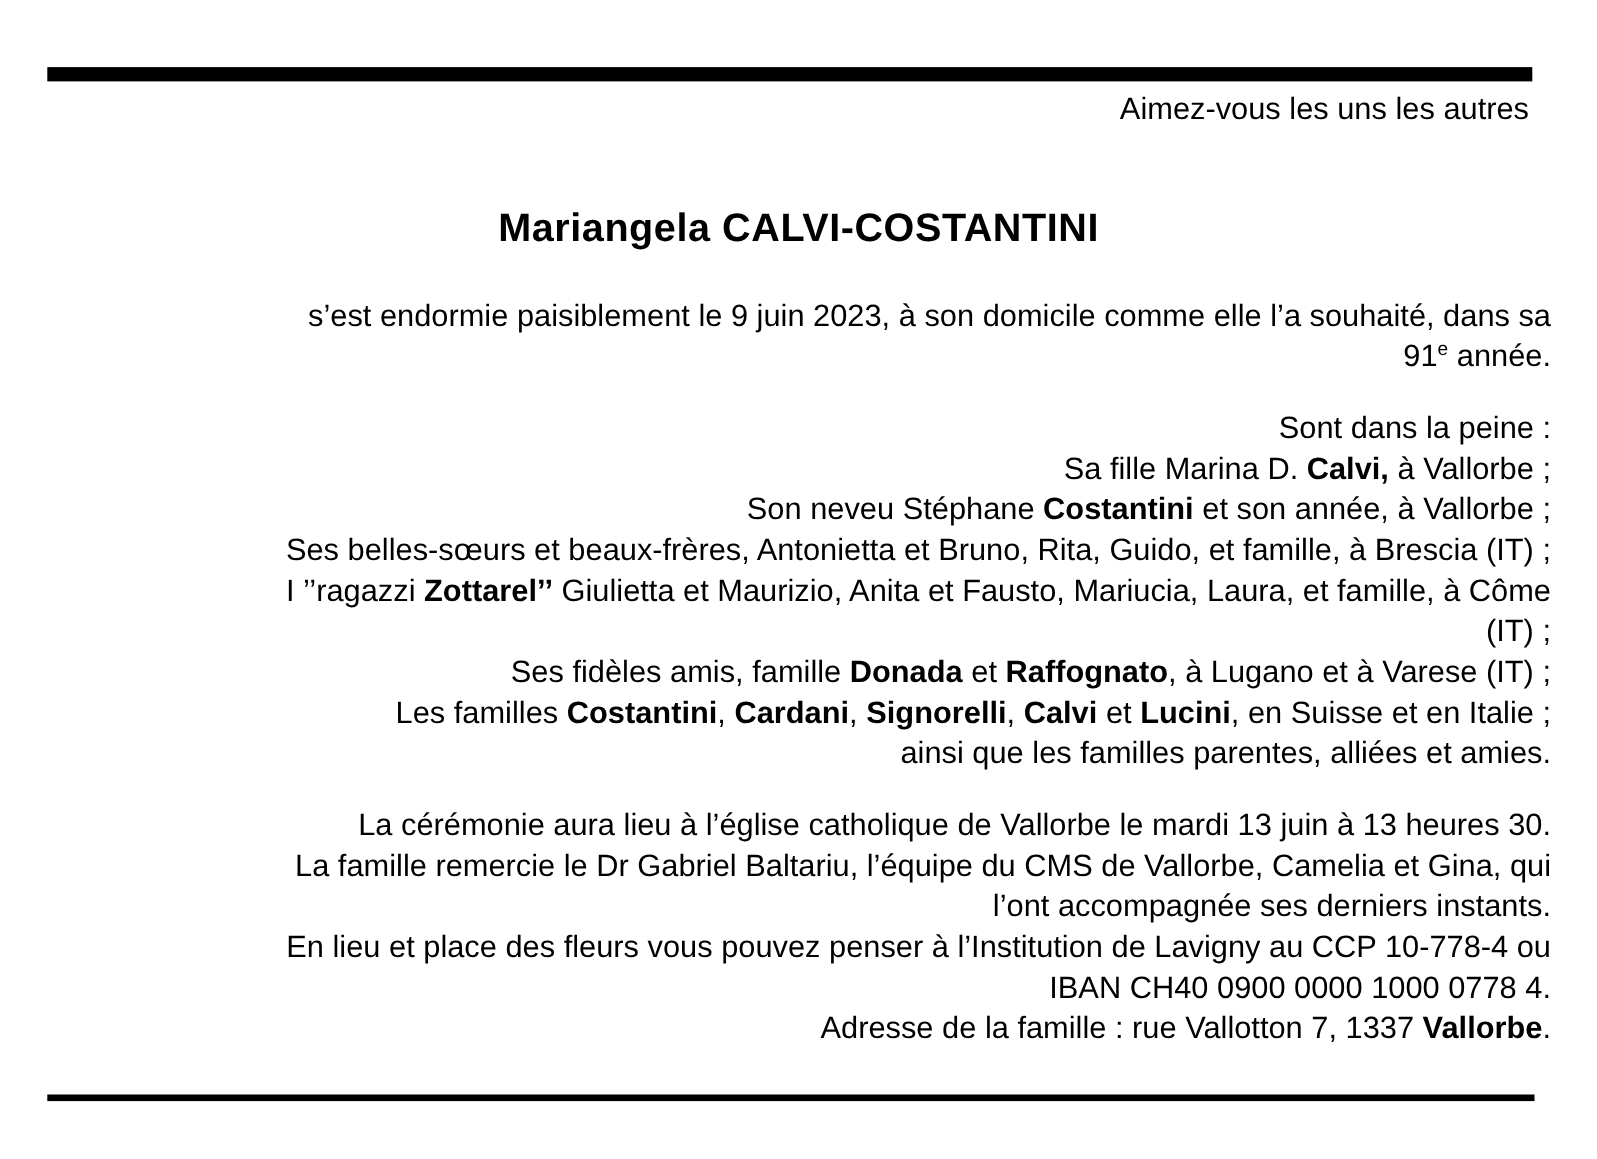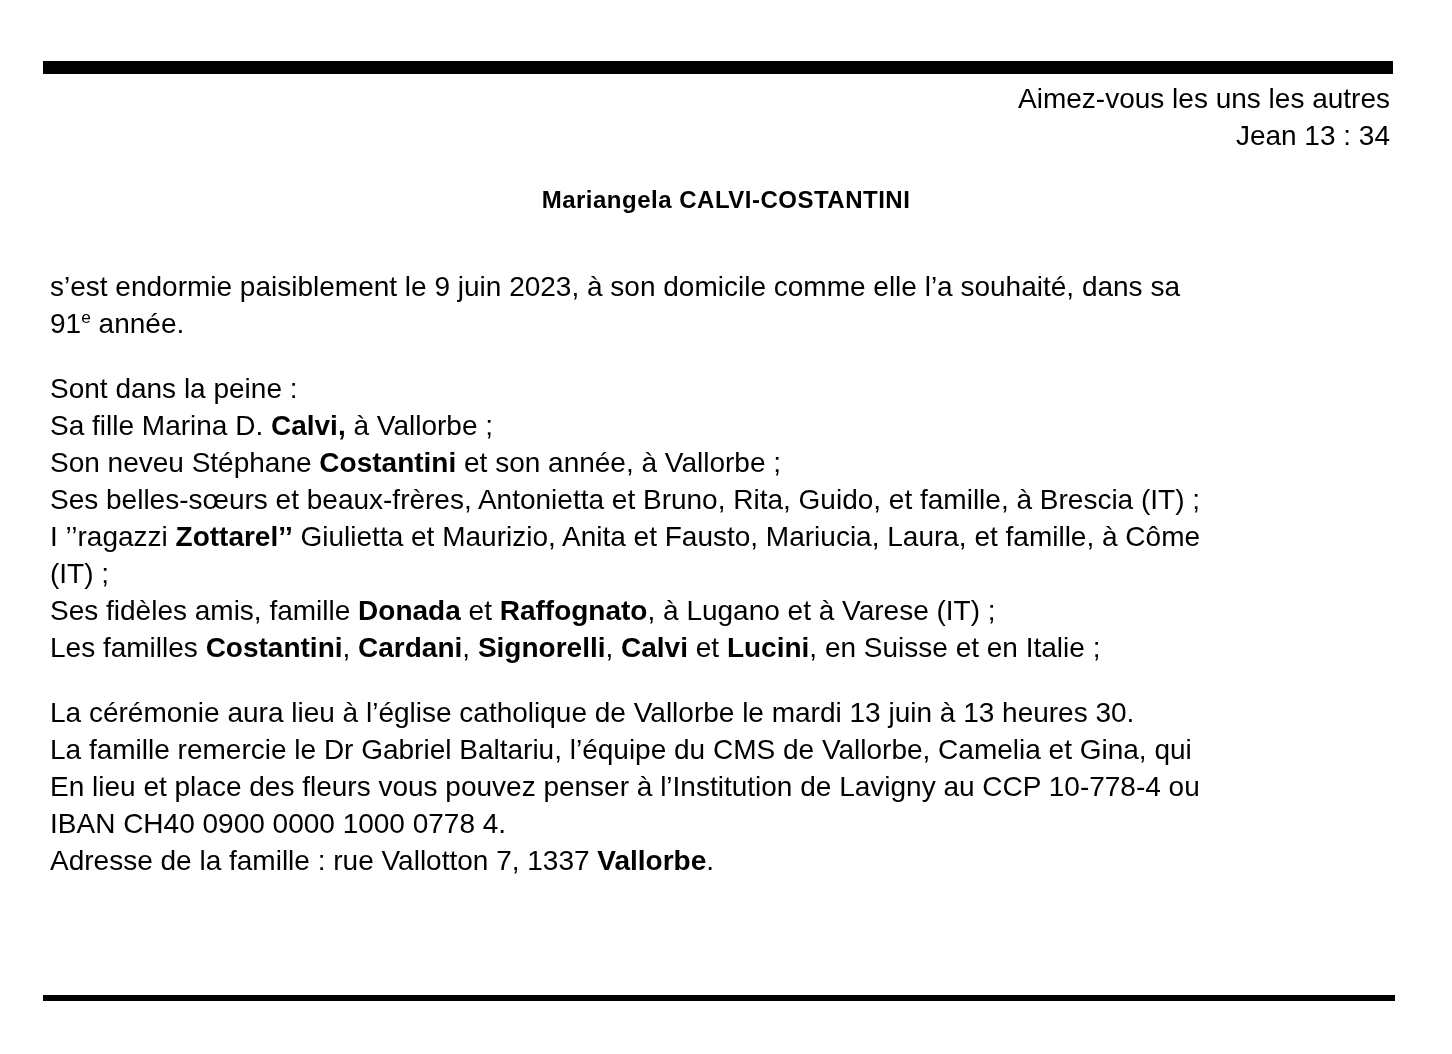--- a/index.html
+++ b/index.html
@@ -41,77 +41,79 @@
     line-height: 37px;
     white-space: nowrap;
   }
   .title {
     position: absolute;
     top: 186px;
     left: 0;
     width: 1452px;
     margin: 0;
     text-align: center;
-    font-size: 24px;
+    font-size: 36px;
     font-weight: bold;
     letter-spacing: 0.5px;
   }
   .body-text {
     position: absolute;
     left: 50px;
     top: 268px;
     width: 1360px;
     font-size: 28px;
     line-height: 37px;
   }
   .section + .section {
     margin-top: 28px;
   }
   .section div {
     white-space: nowrap;
+    text-align: right;
   }
   .b {
     font-weight: bold;
   }
   sup {
     font-size: 0.62em;
     line-height: 0;
   }
 </style>
 </head>
 <body>
 
 <div class="page">
   <div class="rule rule-top"></div>
 
   <div class="epigraph">
       <div><span>Aimez-vous les uns les autres</span></div>
-      <div><span>Jean 13 : 34</span></div>
     </div>
 
   <h1 class="title">Mariangela CALVI-COSTANTINI</h1>
 
   <div class="body-text">
     <div class="section">
         <div><span>s’est endormie paisiblement le 9 juin 2023, à son domicile comme elle l’a souhaité, dans sa</span></div>
         <div><span>91</span><sup>e</sup><span> année.</span></div>
       </div>
     <div class="section">
         <div><span>Sont dans la peine :</span></div>
         <div><span>Sa fille Marina D. </span><span class="b">Calvi,</span><span> à Vallorbe ;</span></div>
         <div><span>Son neveu Stéphane </span><span class="b">Costantini</span><span> et son année, à Vallorbe ;</span></div>
         <div><span>Ses belles-sœurs et beaux-frères, Antonietta et Bruno, Rita, Guido, et famille, à Brescia (IT) ;</span></div>
         <div><span>I ’’ragazzi </span><span class="b">Zottarel’’</span><span> Giulietta et Maurizio, Anita et Fausto, Mariucia, Laura, et famille, à Côme</span></div>
         <div><span>(IT) ;</span></div>
         <div><span>Ses fidèles amis, famille </span><span class="b">Donada</span><span> et </span><span class="b">Raffognato</span><span>, à Lugano et à Varese (IT) ;</span></div>
         <div><span>Les familles </span><span class="b">Costantini</span><span>, </span><span class="b">Cardani</span><span>, </span><span class="b">Signorelli</span><span>, </span><span class="b">Calvi</span><span> et </span><span class="b">Lucini</span><span>, en Suisse et en Italie ;</span></div>
+        <div><span>ainsi que les familles parentes, alliées et amies.</span></div>
       </div>
     <div class="section">
         <div><span>La cérémonie aura lieu à l’église catholique de Vallorbe le mardi 13 juin à 13 heures 30.</span></div>
         <div><span>La famille remercie le Dr Gabriel Baltariu, l’équipe du CMS de Vallorbe, Camelia et Gina, qui</span></div>
+        <div><span>l’ont accompagnée ses derniers instants.</span></div>
         <div><span>En lieu et place des fleurs vous pouvez penser à l’Institution de Lavigny au CCP 10-778-4 ou</span></div>
         <div><span>IBAN CH40 0900 0000 1000 0778 4.</span></div>
         <div><span>Adresse de la famille : rue Vallotton 7, 1337 </span><span class="b">Vallorbe</span><span>.</span></div>
       </div>
   </div>
 
   <div class="rule rule-bottom"></div>
 </div>
 
 </body></html>

